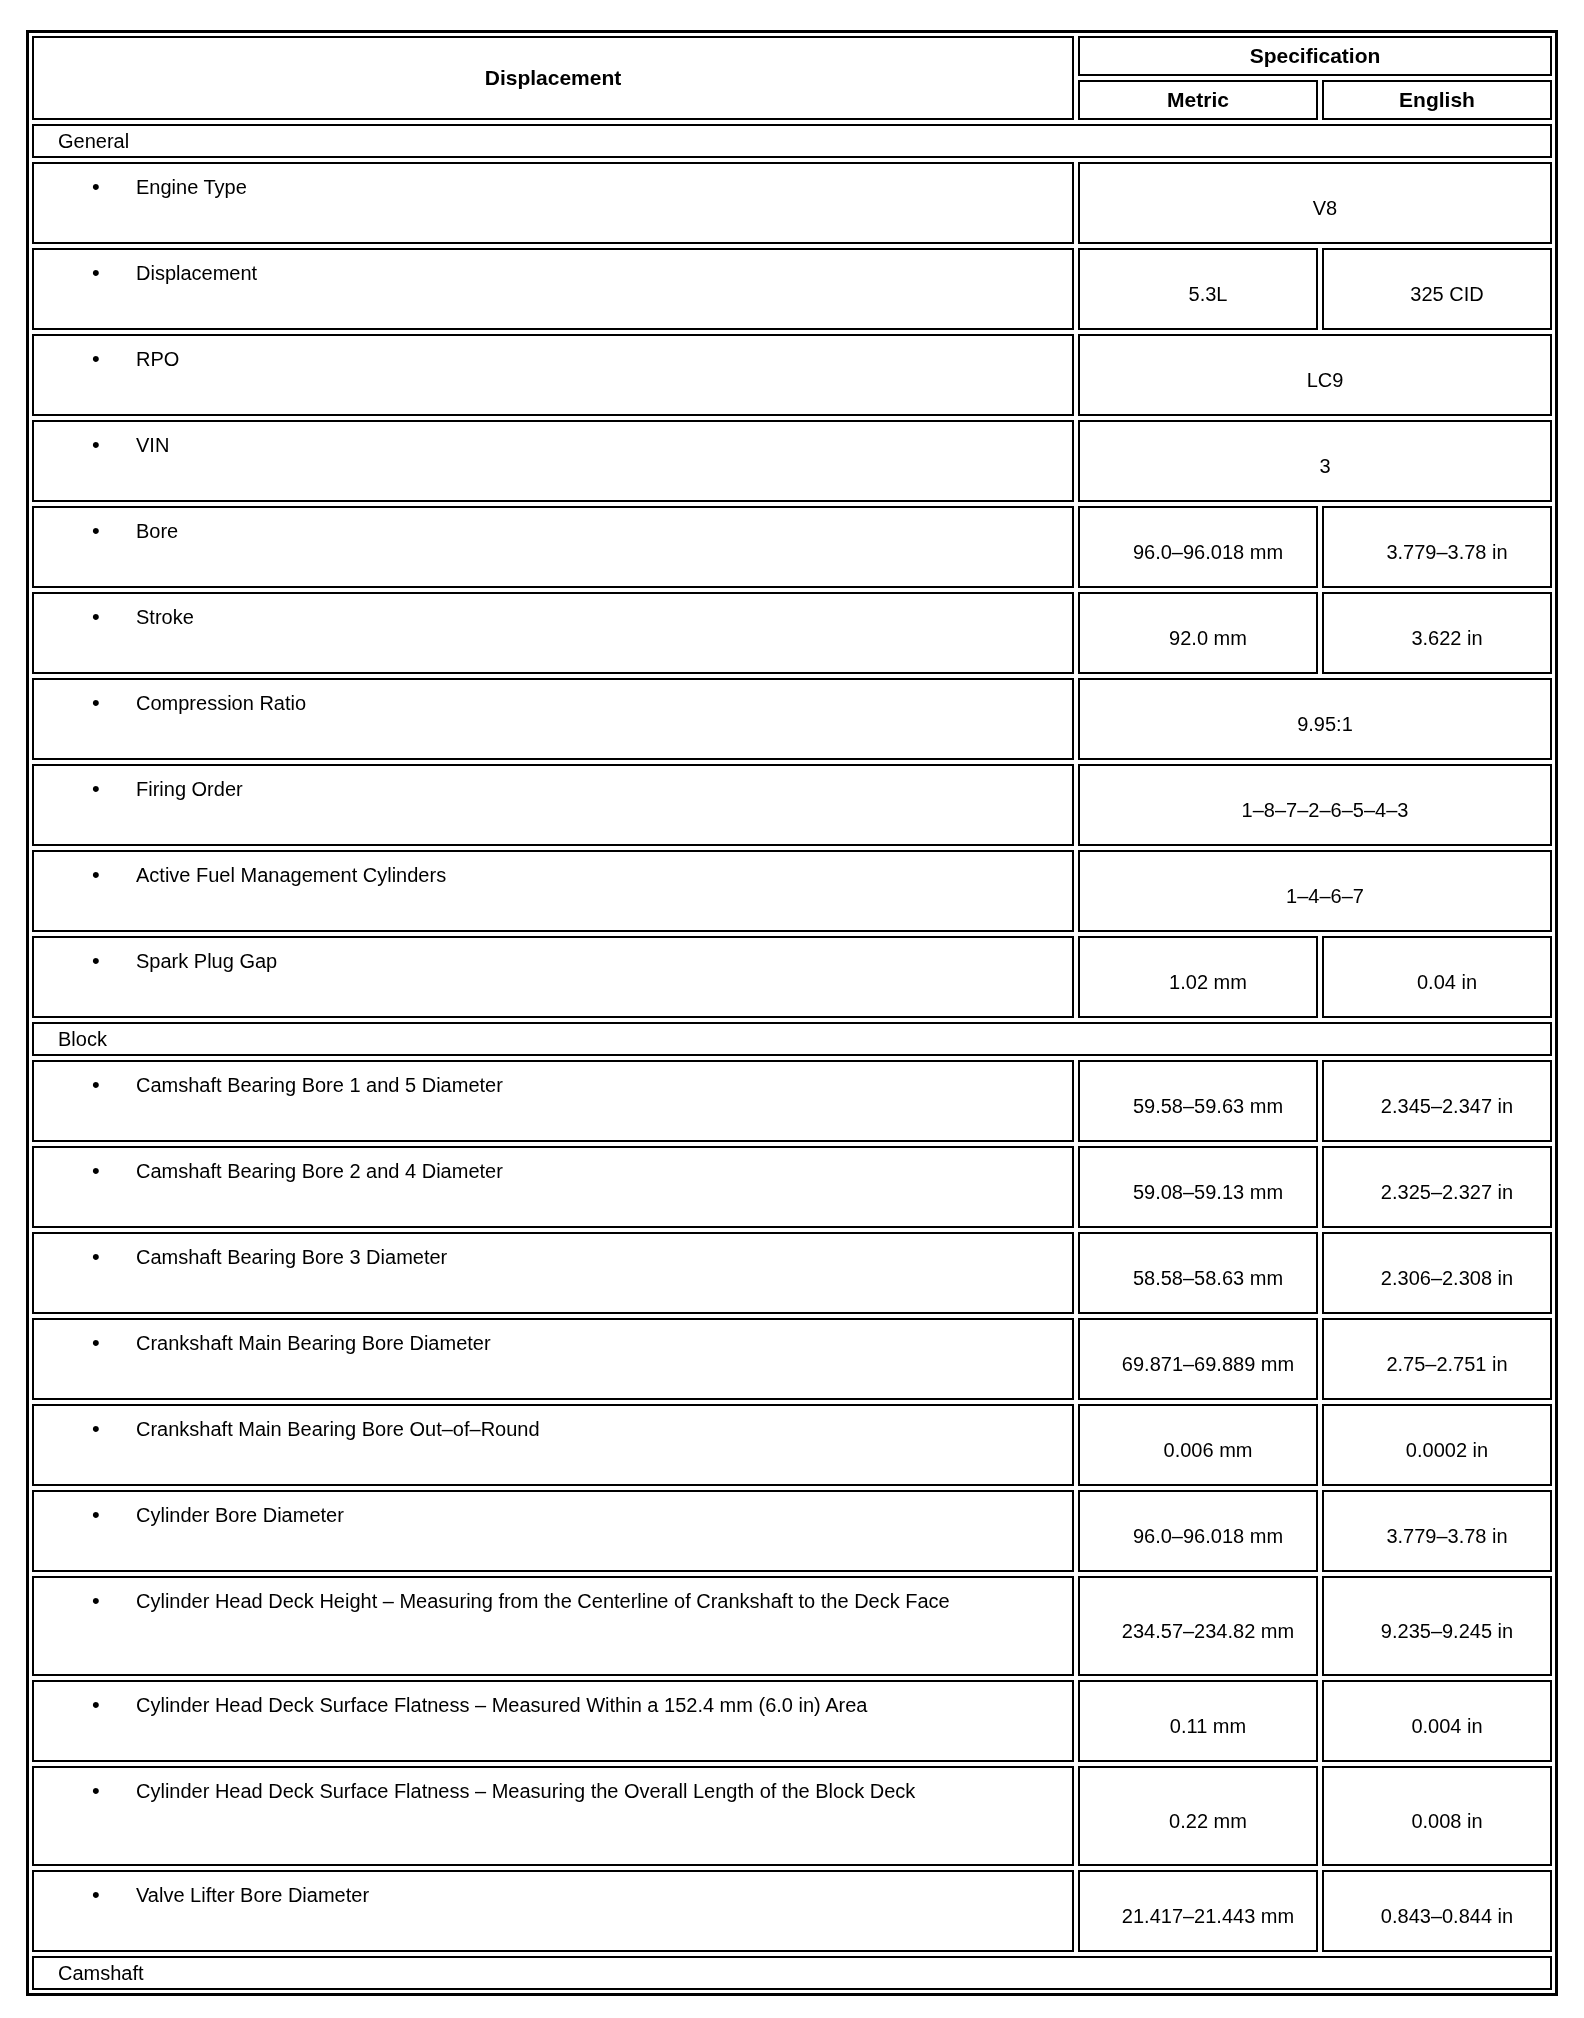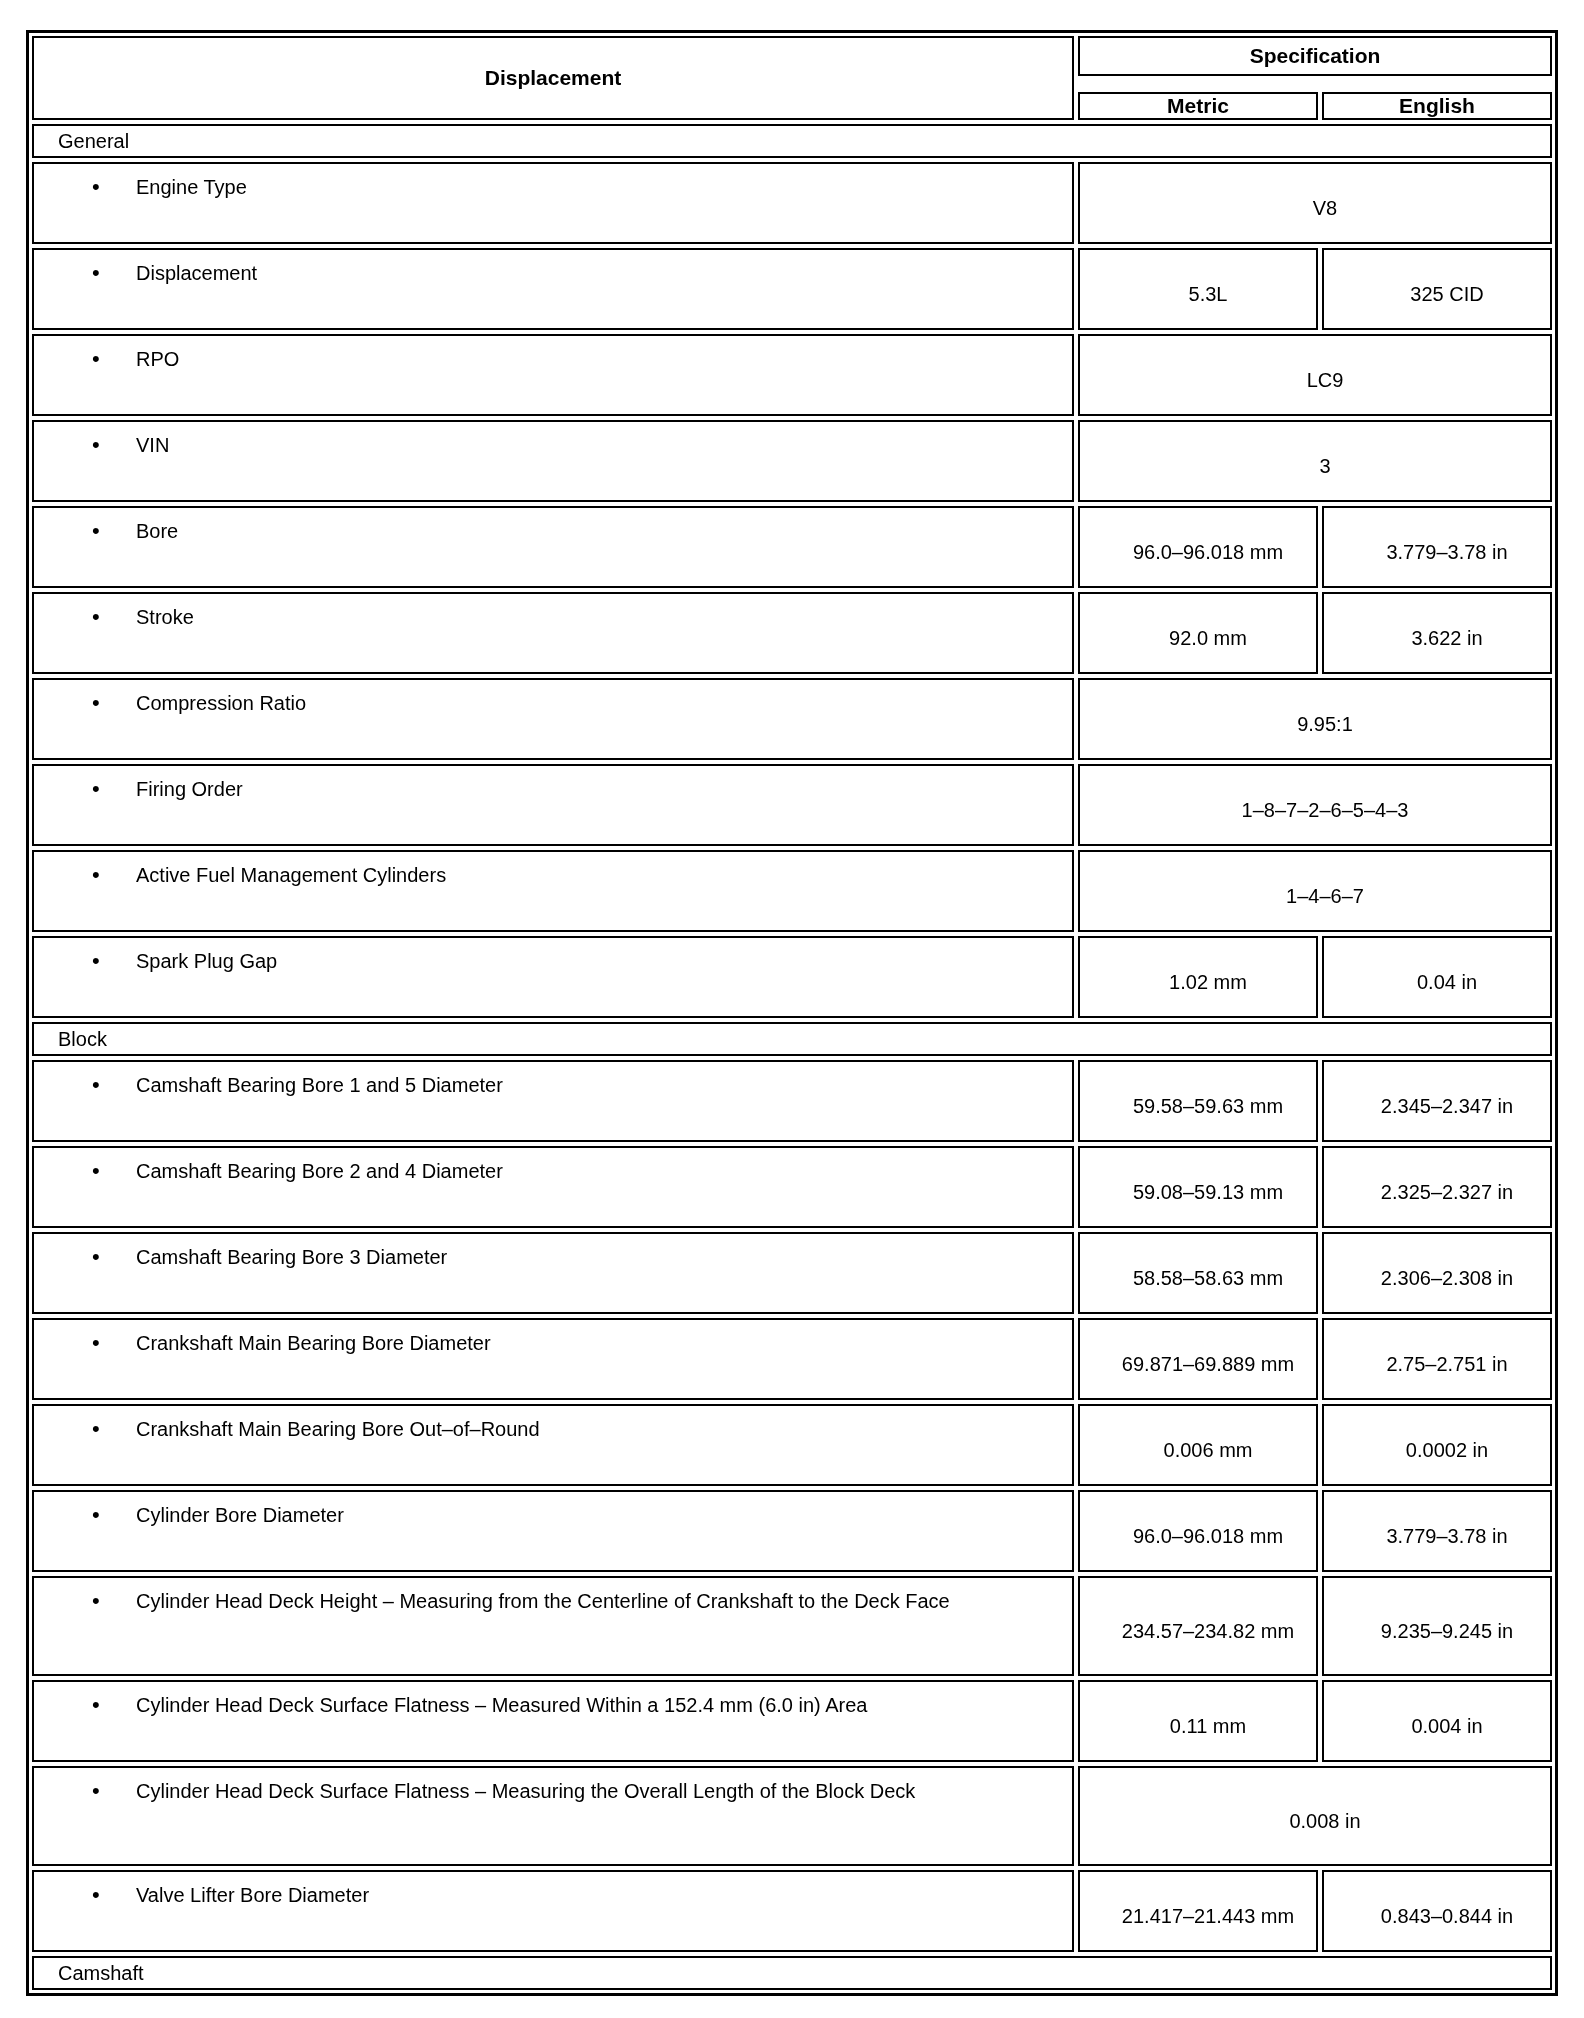--- a/index.html
+++ b/index.html
@@ -40,21 +40,21 @@
   }
   .spec-col { flex: 1; display: flex; flex-direction: column; gap: 4px; }
   .spec-header {
     height: 40px;
     display: flex;
     align-items: center;
     justify-content: center;
     font-weight: bold;
     font-size: 21px;
   }
-  .spec-sub { display: flex; gap: 4px; height: 40px; align-items: flex-end; }
+  .spec-sub { display: flex; gap: 4px; height: 40px; }
   .metric-header, .english-header {
     display: flex;
     align-items: center;
     justify-content: center;
     font-weight: bold;
     font-size: 21px;
   }
   .metric-header { width: 240px; }
   .english-header { flex: 1; }
 
@@ -250,20 +250,21 @@
             <span class="label">Cylinder Head Deck Surface Flatness – Measured Within a 152.4 mm (6.0 in) Area</span>
           </div>
           <div class="cell value-cell metric-cell">0.11 mm</div>
           <div class="cell value-cell english-cell">0.004 in</div>
         </div>
         <div class="row tall">
           <div class="cell app-cell">
             <span class="bullet">•</span>
             <span class="label">Cylinder Head Deck Surface Flatness – Measuring the Overall Length of the Block Deck</span>
           </div>
+          <div class="cell value-cell metric-cell">0.22 mm</div>
           <div class="cell value-cell english-cell">0.008 in</div>
         </div>
         <div class="row">
           <div class="cell app-cell">
             <span class="bullet">•</span>
             <span class="label">Valve Lifter Bore Diameter</span>
           </div>
           <div class="cell value-cell metric-cell">21.417–21.443 mm</div>
           <div class="cell value-cell english-cell">0.843–0.844 in</div>
         </div>

